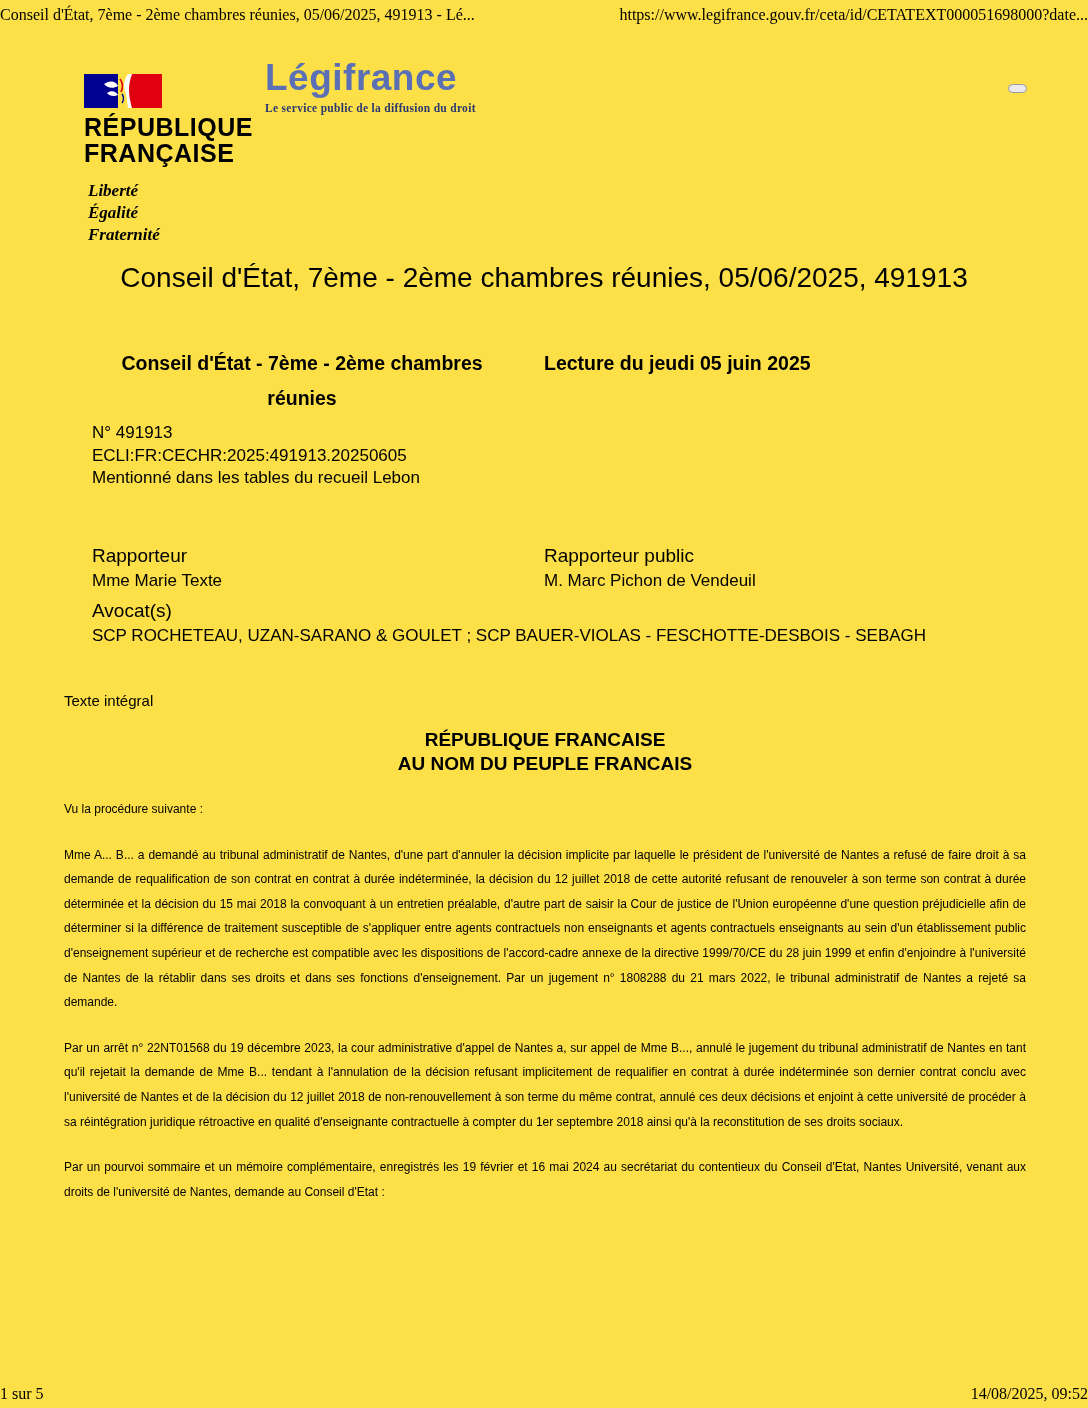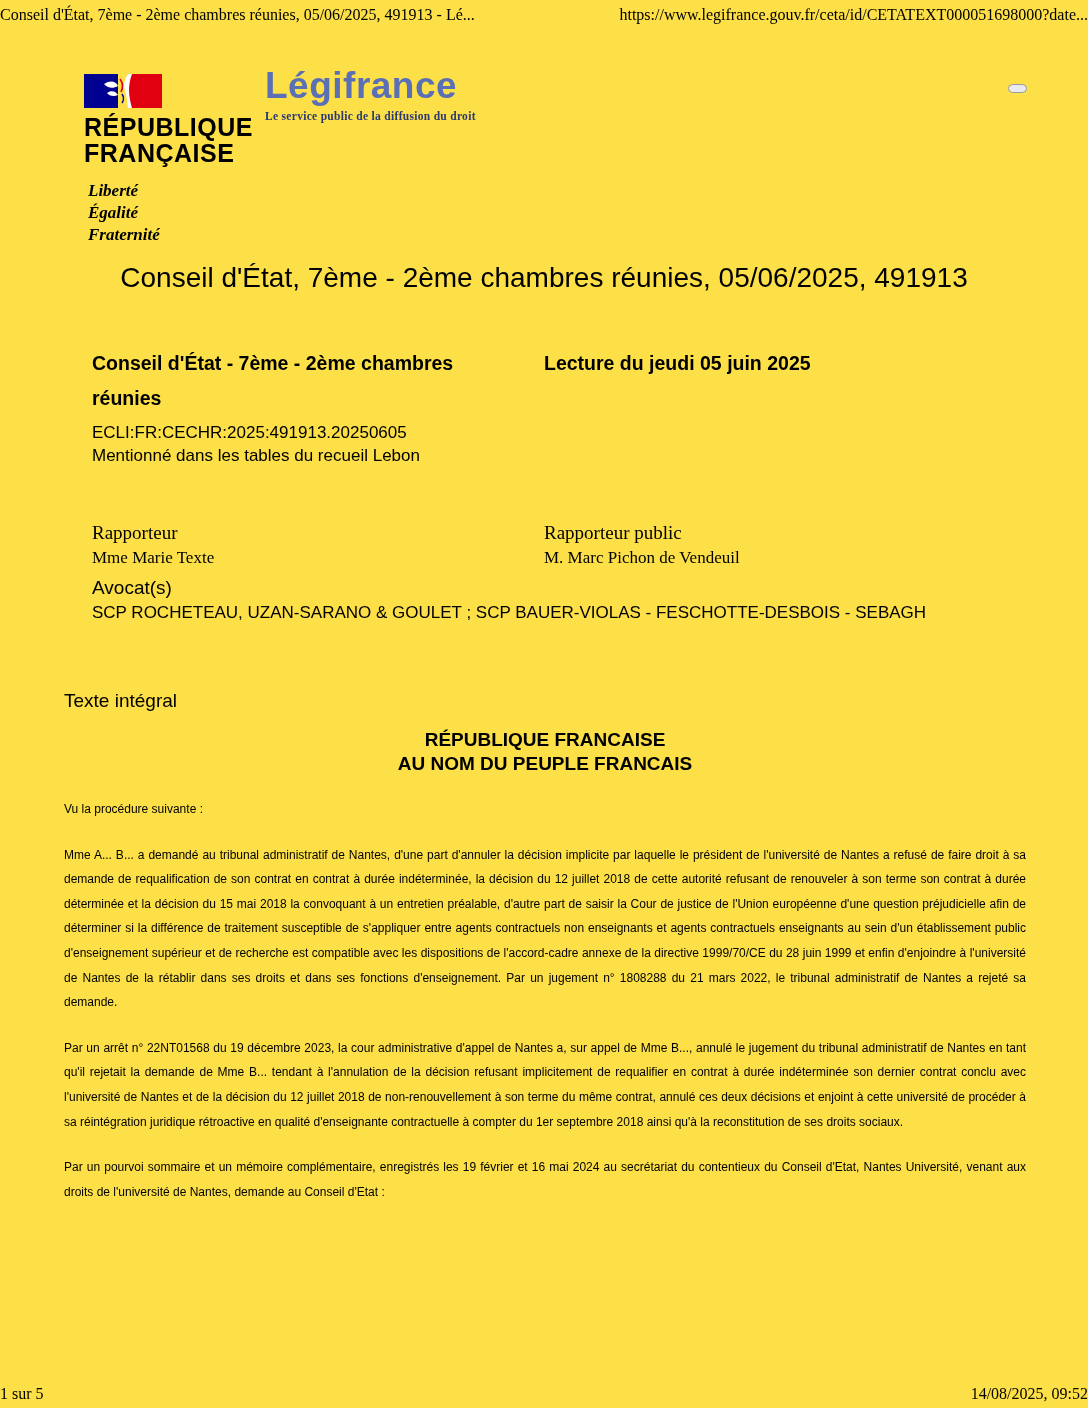--- a/index.html
+++ b/index.html
@@ -46,21 +46,21 @@
   }
   .motto {
     margin-top:14px; margin-left:4px;
     font-family:"Liberation Serif", serif;
     font-style:italic; font-weight:bold;
     font-size:17px; line-height:22px;
     color:#000;
   }
 
   
-  .legifrance { position:absolute; left:265px; top:66px; }
+  .legifrance { position:absolute; left:265px; top:58px; }
   .lf-word {
     font-size:37px; line-height:40px;
     font-weight:600; letter-spacing:0.5px;
     color:#5B6FB5;
   }
   .lf-tag {
     margin-top:4px;
     font-family:"Liberation Serif", serif;
     font-weight:bold;
     font-size:11.5px; letter-spacing:0.3px;
@@ -71,31 +71,31 @@
   .doc-title {
     position:absolute; top:262px; left:0; right:0;
     text-align:center;
     font-size:28px; font-weight:normal;
   }
 
   
   .meta { position:absolute; top:346px; left:92px; width:904px; }
   .meta-grid { display:grid; grid-template-columns:452px 1fr; }
   .meta-strong { font-size:19.5px; font-weight:bold; line-height:35px; }
-  .chamber { max-width:420px; }
+  .chamber { max-width:420px;text-align:center; }
   .ids { margin-top:6px; font-size:17px; line-height:22.5px; }
-  .people { margin-top:52px; display:grid; grid-template-columns:452px 1fr; row-gap:0;font-family:Liberation Serif, serif; }
+  .people { margin-top:52px; display:grid; grid-template-columns:452px 1fr; row-gap:0; }
   .people-label { font-size:19px; line-height:27px; }
   .people-name  { font-size:17px; line-height:23px; }
   .avocats { margin-top:5px; }
   .avocats-names { font-size:17px; line-height:23px; max-width:880px; }
 
   
   .texte { position:absolute; top:686px; left:64px; width:962px; }
-  .section-title { font-size:19px; font-weight:normal; line-height:30px; }
+  .section-title { font-size:15px; font-weight:normal; line-height:30px; }
   .center-head {
     margin-top:12px;
     text-align:center; font-weight:bold;
     font-size:19px; line-height:24px;
   }
   .bodytext p {
     margin-top:21px;
     font-size:12px; line-height:24.6px;
     text-align:justify;
     hyphens:none;
@@ -141,20 +141,21 @@
   </div>
 
   <h1 class="doc-title">Conseil d'État, 7ème - 2ème chambres réunies, 05/06/2025, 491913</h1>
 
   <div class="meta">
     <div class="meta-grid">
       <div class="meta-strong chamber">Conseil d'État - 7ème - 2ème chambres réunies</div>
       <div class="meta-strong">Lecture du jeudi 05 juin 2025</div>
     </div>
     <div class="ids">
+      <div>N° 491913</div>
       <div>ECLI:FR:CECHR:2025:491913.20250605</div>
       <div>Mentionné dans les tables du recueil Lebon</div>
     </div>
     <div class="people">
       <div>
         <div class="people-label">Rapporteur</div>
         <div class="people-name">Mme Marie Texte</div>
       </div>
       <div>
         <div class="people-label">Rapporteur public</div>

